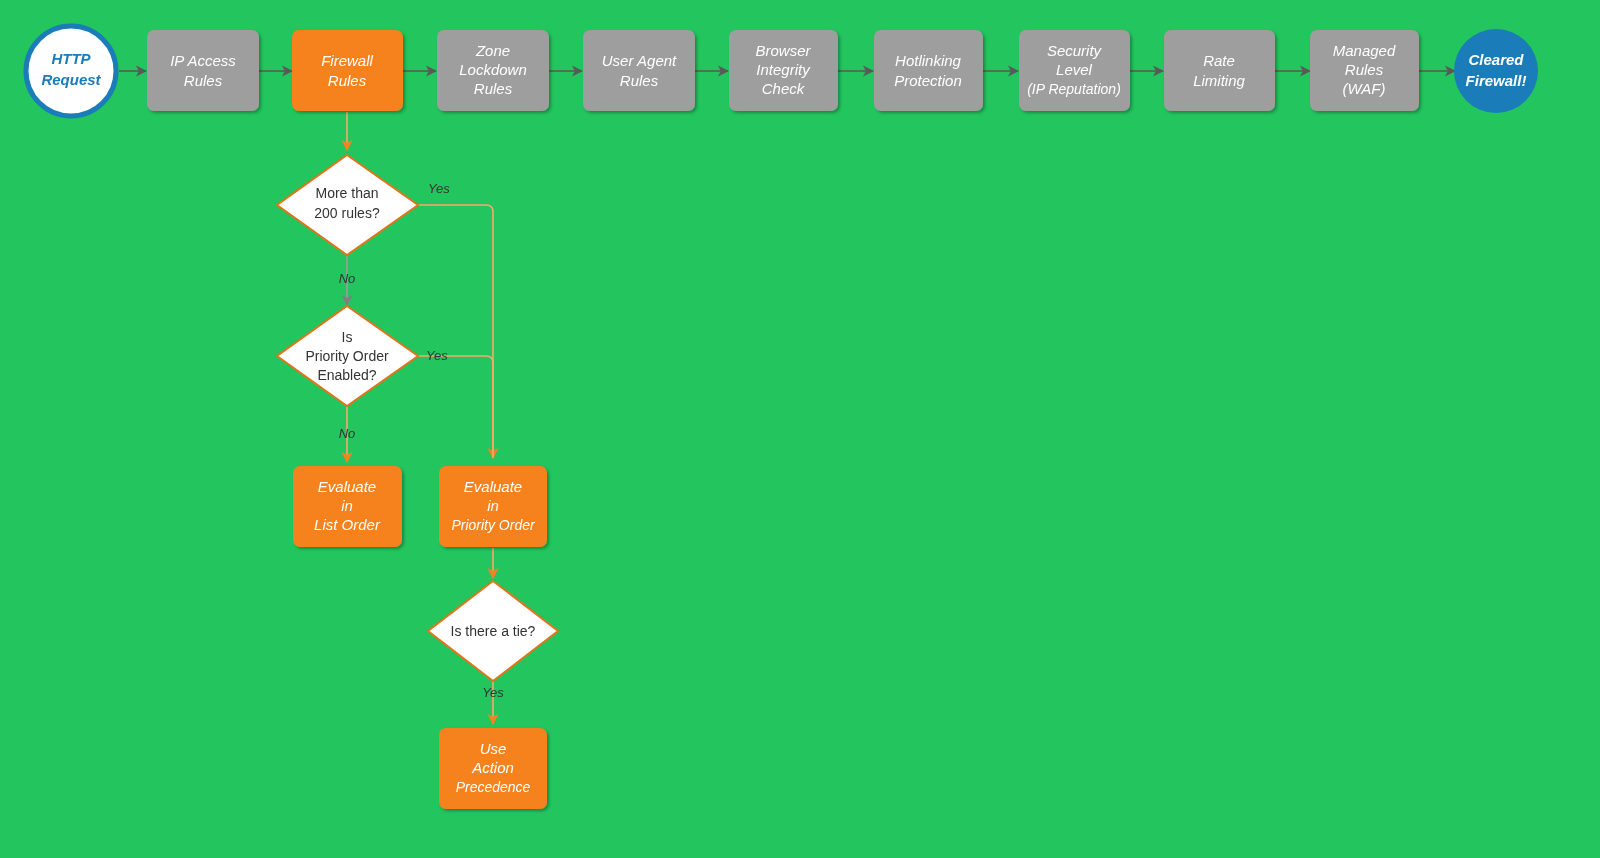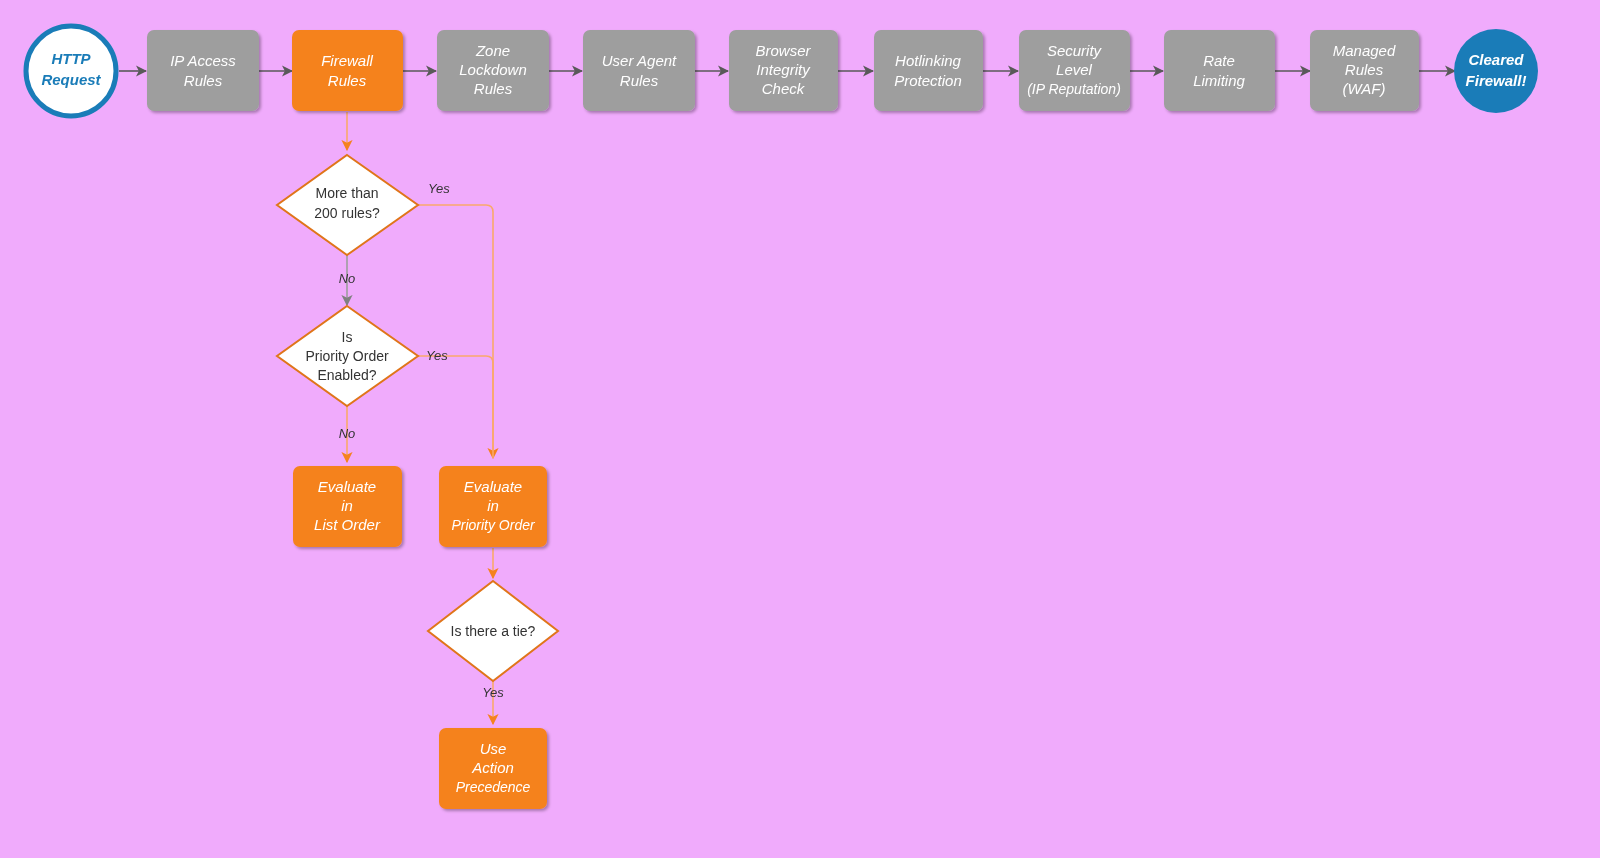--- a/index.html
+++ b/index.html
@@ -10,21 +10,21 @@
   body {
     width: 1600px;
     height: 858px;
     overflow: hidden;
     font-family: "Liberation Sans", sans-serif;
   }
   #diagram-root {
     position: relative;
     width: 1600px;
     height: 858px;
-    background: #f0abfc;
+    background: #22c55e;
   }
   svg#flow {
     display: block;
     width: 1600px;
     height: 858px;
   }
   .node-label {
     font-family: "Liberation Sans", sans-serif;
     font-style: italic;
     fill: #ffffff;

